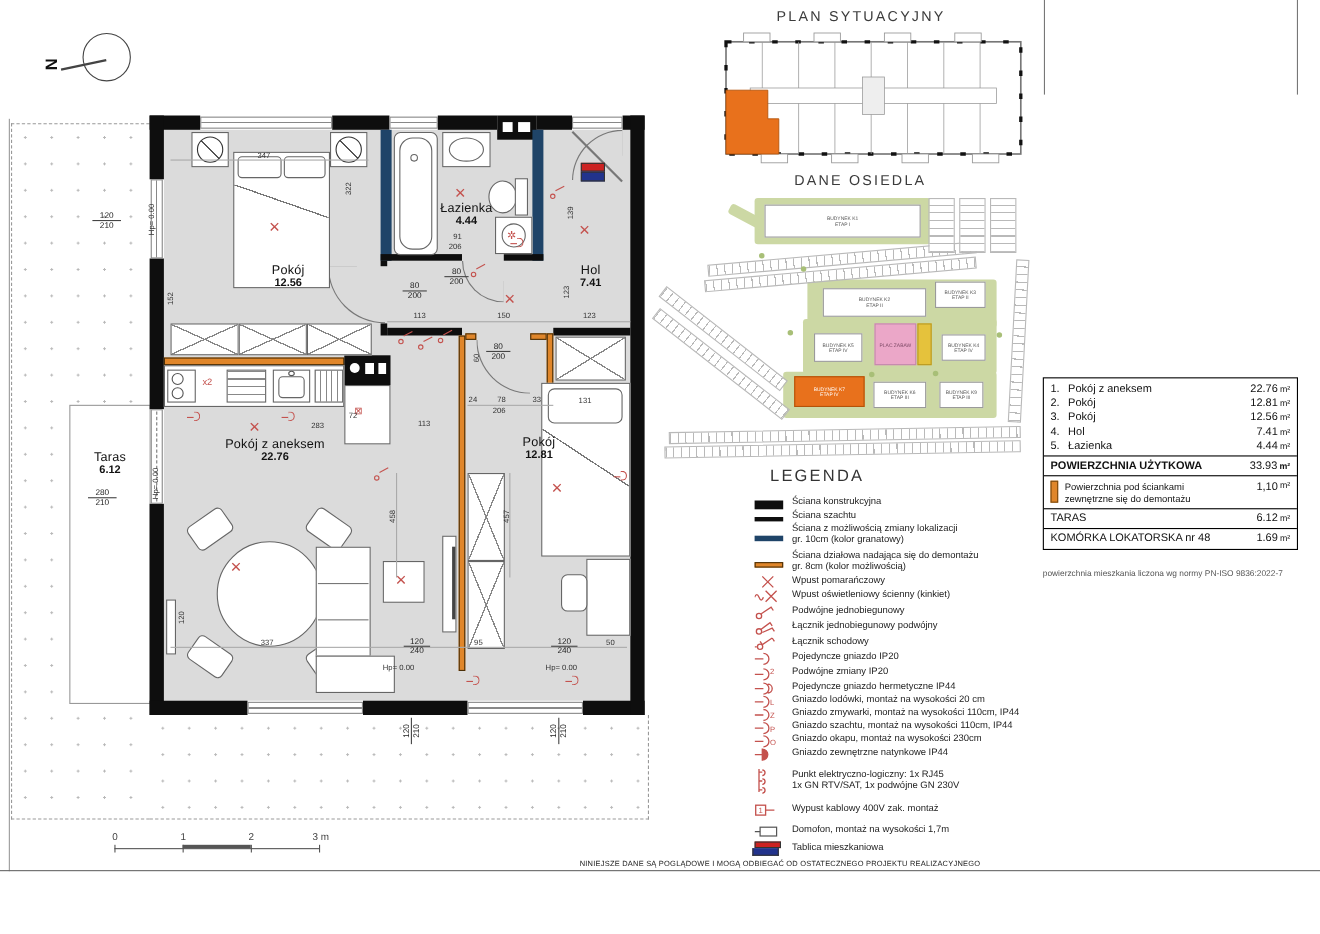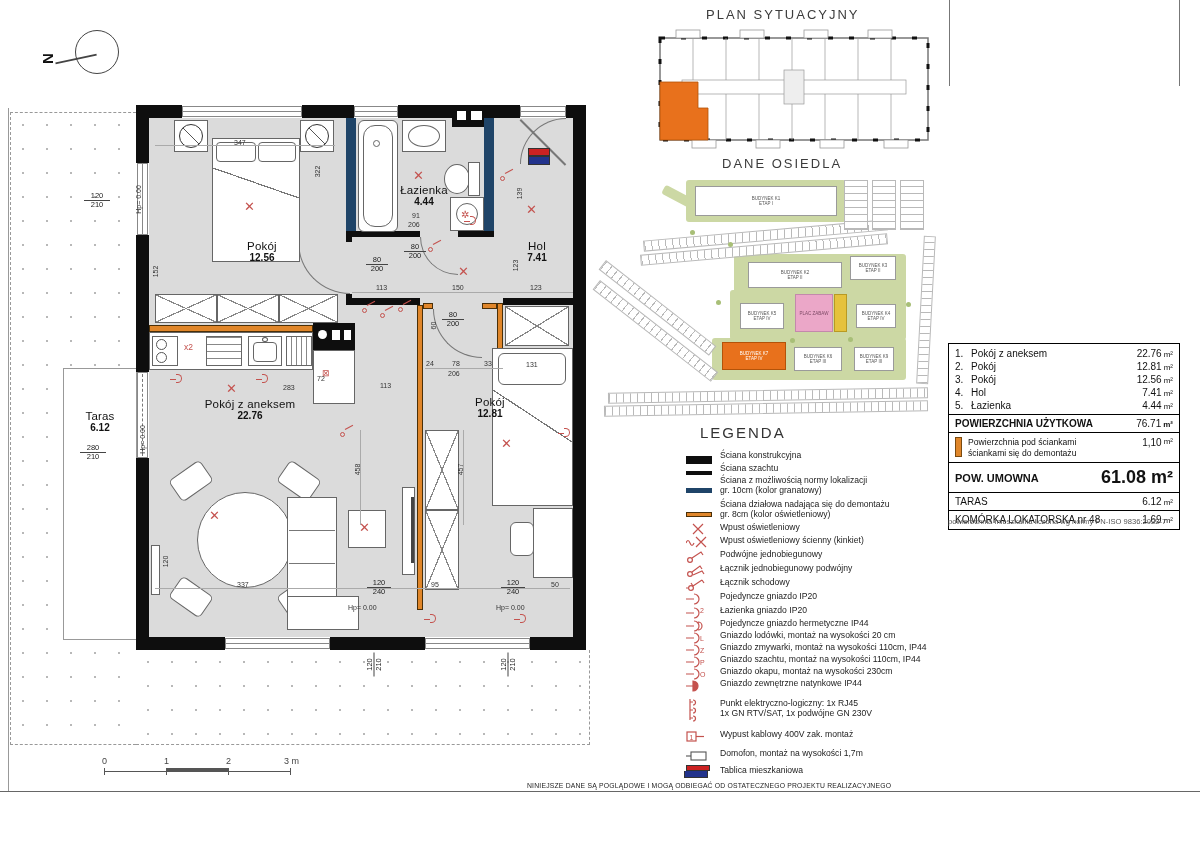--- a/index.html
+++ b/index.html
@@ -408,33 +408,29 @@
         <span class="u">m²</span>
       </div>
   <div class="trow" style="padding-bottom:3px">
    <span class="ri">5.</span>
         <span class="rn">Łazienka</span>
    <span class="ra">4.44</span>
         <span class="u">m²</span>
       </div>
   <div class="trow sep bold" style="padding:3px 6px">
    <span class="rn">POWIERZCHNIA UŻYTKOWA</span>
-   <span class="ra" style="font-weight:normal">76.71</span>
+   <span class="ra" style="font-weight:normal">33.93</span>
         <span class="u">m²</span>
       </div>
   <div class="trow sep" style="padding:4px 6px;align-items:flex-start">
    <span style="width:7px;height:20px;background:#e0862a;border:1px solid #7a4a10;margin-right:6px;flex:none"></span>
    <span class="rn" style="font-size:8.6px;line-height:10.5px">
-    <span>Powierzchnia pod ściankami</span><br><span>ściankami się do demontażu</span></span>
+    <span>Powierzchnia pod ściankami</span><br><span>zewnętrzne się do demontażu</span></span>
    <span class="ra">1,10</span>
         <span class="u">m²</span>
-      </div>
-  <div class="trow sep" style="padding:4px 6px;align-items:center">
-   <span class="rn bold" style="font-size:11px">POW. UMOWNA</span>
-   <span class="bold" style="font-size:18px">61.08 m²</span>
       </div>
   <div class="trow sep" style="padding:3px 6px">
    <span class="rn">TARAS</span>
    <span class="ra">6.12</span>
         <span class="u">m²</span>
       </div>
   <div class="trow sep" style="padding:3px 6px 4px">
    <span class="rn">KOMÓRKA LOKATORSKA nr 48</span>
    <span class="ra">1.69</span>
         <span class="u">m²</span>
@@ -447,33 +443,33 @@
   <div class="lrow" style="top:450px">
         <span class="lic"><span class="lbar" style="height:8px;background:#0e0e0e"></span></span>
         <span class="ltx">Ściana konstrukcyjna</span>
       </div>
   <div class="lrow" style="top:463px">
         <span class="lic"><span class="lbar" style="height:4px;background:#0e0e0e"></span></span>
         <span class="ltx">Ściana szachtu</span>
       </div>
   <div class="lrow" style="top:475px">
         <span class="lic" style="top:6px"><span class="lbar" style="height:5px;background:#1f4468"></span></span>
-        <span class="ltx">Ściana z możliwością normy lokalizacji</span>
+        <span class="ltx">Ściana z możliwością zmiany lokalizacji</span>
         <span class="ltx2">gr. 10cm (kolor granatowy)</span>
       </div>
   <div class="lrow" style="top:499px">
         <span class="lic" style="top:6px"><span class="lbar" style="height:5px;background:#e0862a;border:1px solid #4a2f08"></span></span>
         <span class="ltx">Ściana działowa nadająca się do demontażu</span>
-        <span class="ltx2">gr. 8cm (kolor oświetleniowy)</span>
+        <span class="ltx2">gr. 8cm (kolor możliwością)</span>
       </div>
   <div class="lrow" style="top:522px">
         <span class="lic"><svg width="26" height="14" class="ic-svg">
             <path d="M7 2 L17 12 M17 2 L7 12"></path>
           </svg></span>
-        <span class="ltx">Wpust oświetleniowy</span>
+        <span class="ltx">Wpust pomarańczowy</span>
       </div>
   <div class="lrow" style="top:535px">
         <span class="lic"><svg width="26" height="14" class="ic-svg">
             <path d="M0 8 q2 -5 4 0 t4 0"></path>
             <path d="M10 2 L20 12 M20 2 L10 12"></path>
           </svg></span>
         <span class="ltx">Wpust oświetleniowy ścienny (kinkiet)</span>
       </div>
   <div class="lrow" style="top:549px">
         <span class="lic"><svg width="26" height="15" class="ic-svg">
@@ -501,21 +497,21 @@
         <span class="lic"><svg width="26" height="16" class="ic-svg">
             <path d="M0 8 h8 M8 3 a5 5 0 0 1 0 10"></path>
           </svg></span>
         <span class="ltx">Pojedyncze gniazdo IP20</span>
       </div>
   <div class="lrow" style="top:605px">
         <span class="lic"><svg width="26" height="16" class="ic-svg">
             <path d="M0 8 h8 M8 3 a5 5 0 0 1 0 10"></path>
             <text x="14" y="8" font-size="7" fill="#c4524e" stroke="none">2</text>
           </svg></span>
-        <span class="ltx">Łazienka gniazdo IP20</span>
+        <span class="ltx">Podwójne zmiany IP20</span>
       </div>
   <div class="lrow" style="top:618px">
         <span class="lic"><svg width="26" height="16" class="ic-svg">
             <path d="M0 8 h8 M8 3 a5 5 0 0 1 0 10 M12 4 a4 4 0 0 1 0 8"></path>
           </svg></span>
         <span class="ltx">Pojedyncze gniazdo hermetyczne IP44</span>
       </div>
   <div class="lrow" style="top:630px">
         <span class="lic"><svg width="26" height="16" class="ic-svg">
             <path d="M0 8 h8 M8 3 a5 5 0 0 1 0 10"></path>

